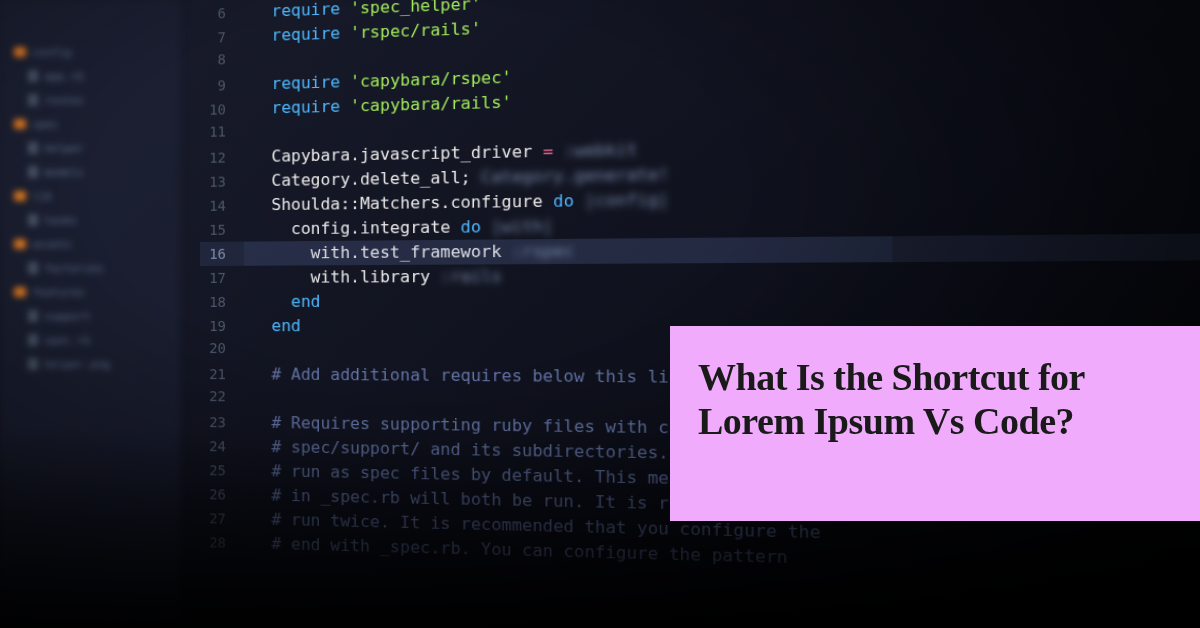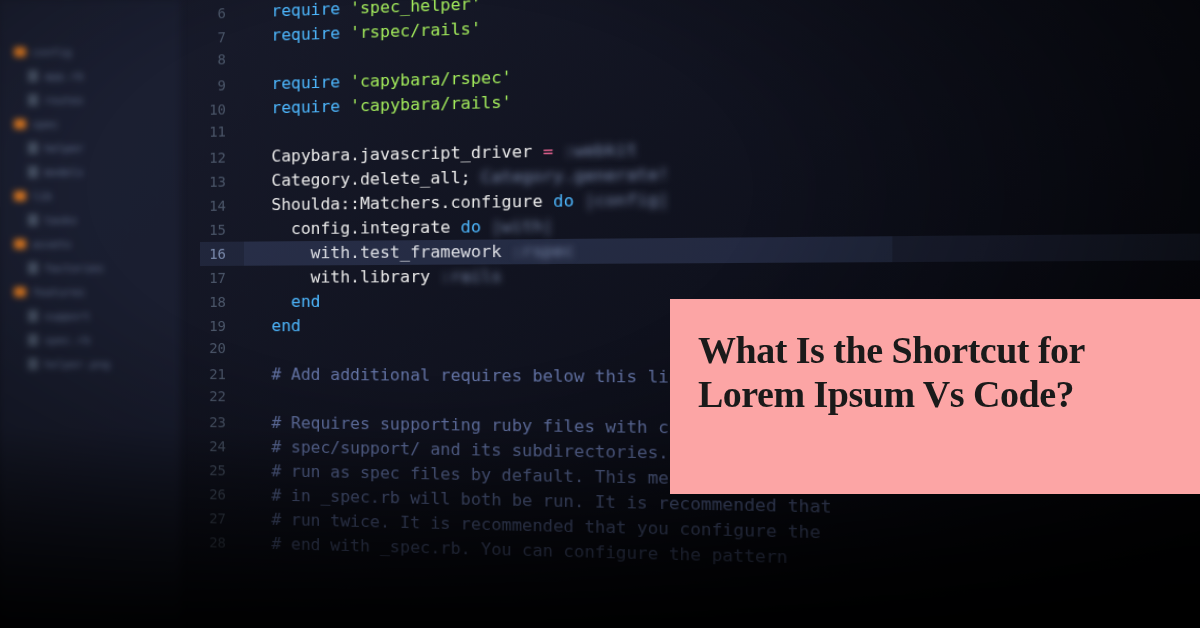--- a/index.html
+++ b/index.html
@@ -104,24 +104,24 @@
       position: absolute;
       left: 44px;
       top: 0;
       bottom: 0;
       width: 600px;
       background: rgba(100, 120, 180, 0.1);
     }
     .overlay-card {
       position: absolute;
       right: 0;
-      top: 299px;
+      top: 326px;
       width: 530px;
       height: 195px;
-      background: #fca5a5;
+      background: #f0abfc;
       padding: 30px 28px;
       z-index: 10;
     }
     .overlay-title {
       font-family: Georgia, 'Times New Roman', serif;
       font-size: 38px;
       font-weight: 900;
       color: #1a1a1a;
       line-height: 1.15;
       letter-spacing: -0.5px;

